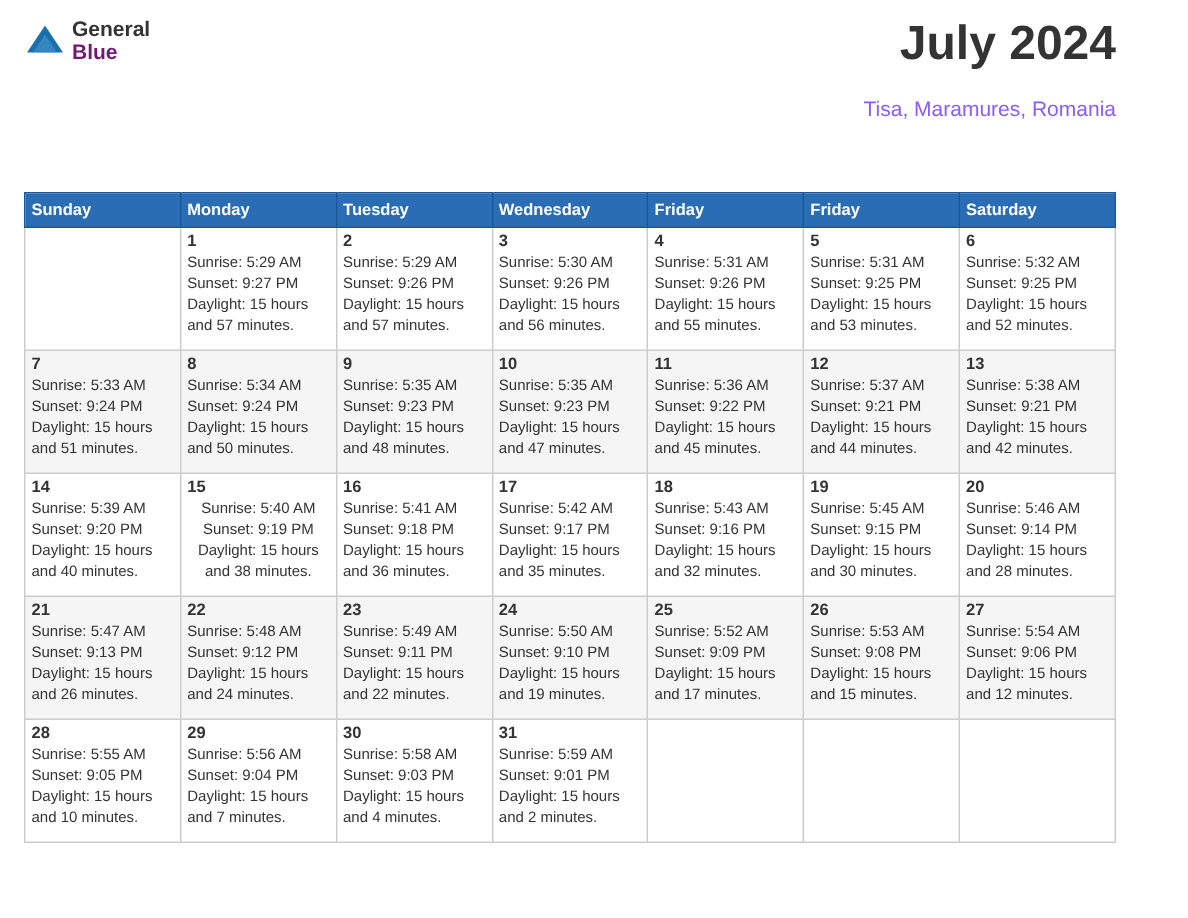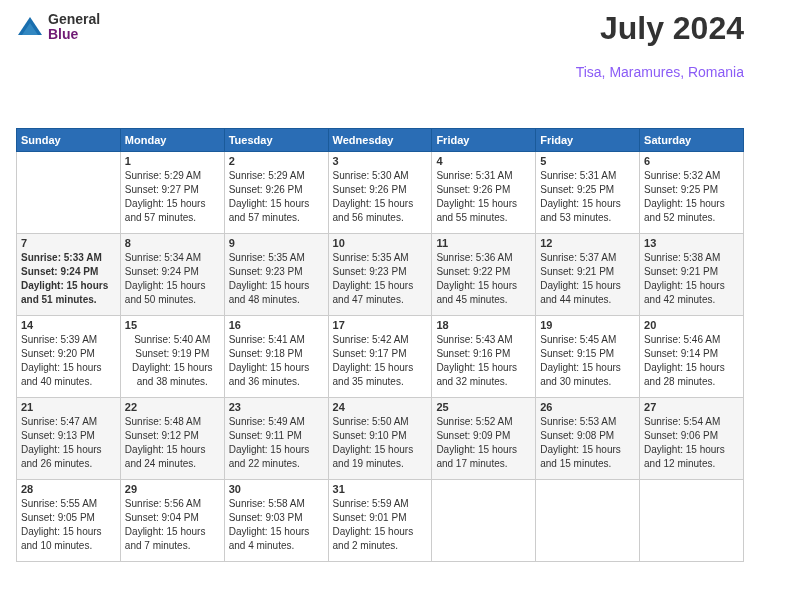--- a/index.html
+++ b/index.html
@@ -171,21 +171,21 @@
             <span class="day-number">6</span>
             <div class="day-info" style="white-space: pre-line;">Sunrise: 5:32 AM
 Sunset: 9:25 PM
 Daylight: 15 hours
 and 52 minutes.</div>
           </td>
         </tr>
         <tr>
           <td>
             <span class="day-number">7</span>
-            <div class="day-info" style="white-space: pre-line; font-weight: bold;">Sunrise: 5:33 AM
+            <div class="day-info" style="white-space: pre-line;">Sunrise: 5:33 AM
 Sunset: 9:24 PM
 Daylight: 15 hours
 and 51 minutes.</div>
           </td>
           <td>
             <span class="day-number">8</span>
             <div class="day-info" style="white-space: pre-line;">Sunrise: 5:34 AM
 Sunset: 9:24 PM
 Daylight: 15 hours
 and 50 minutes.</div>

